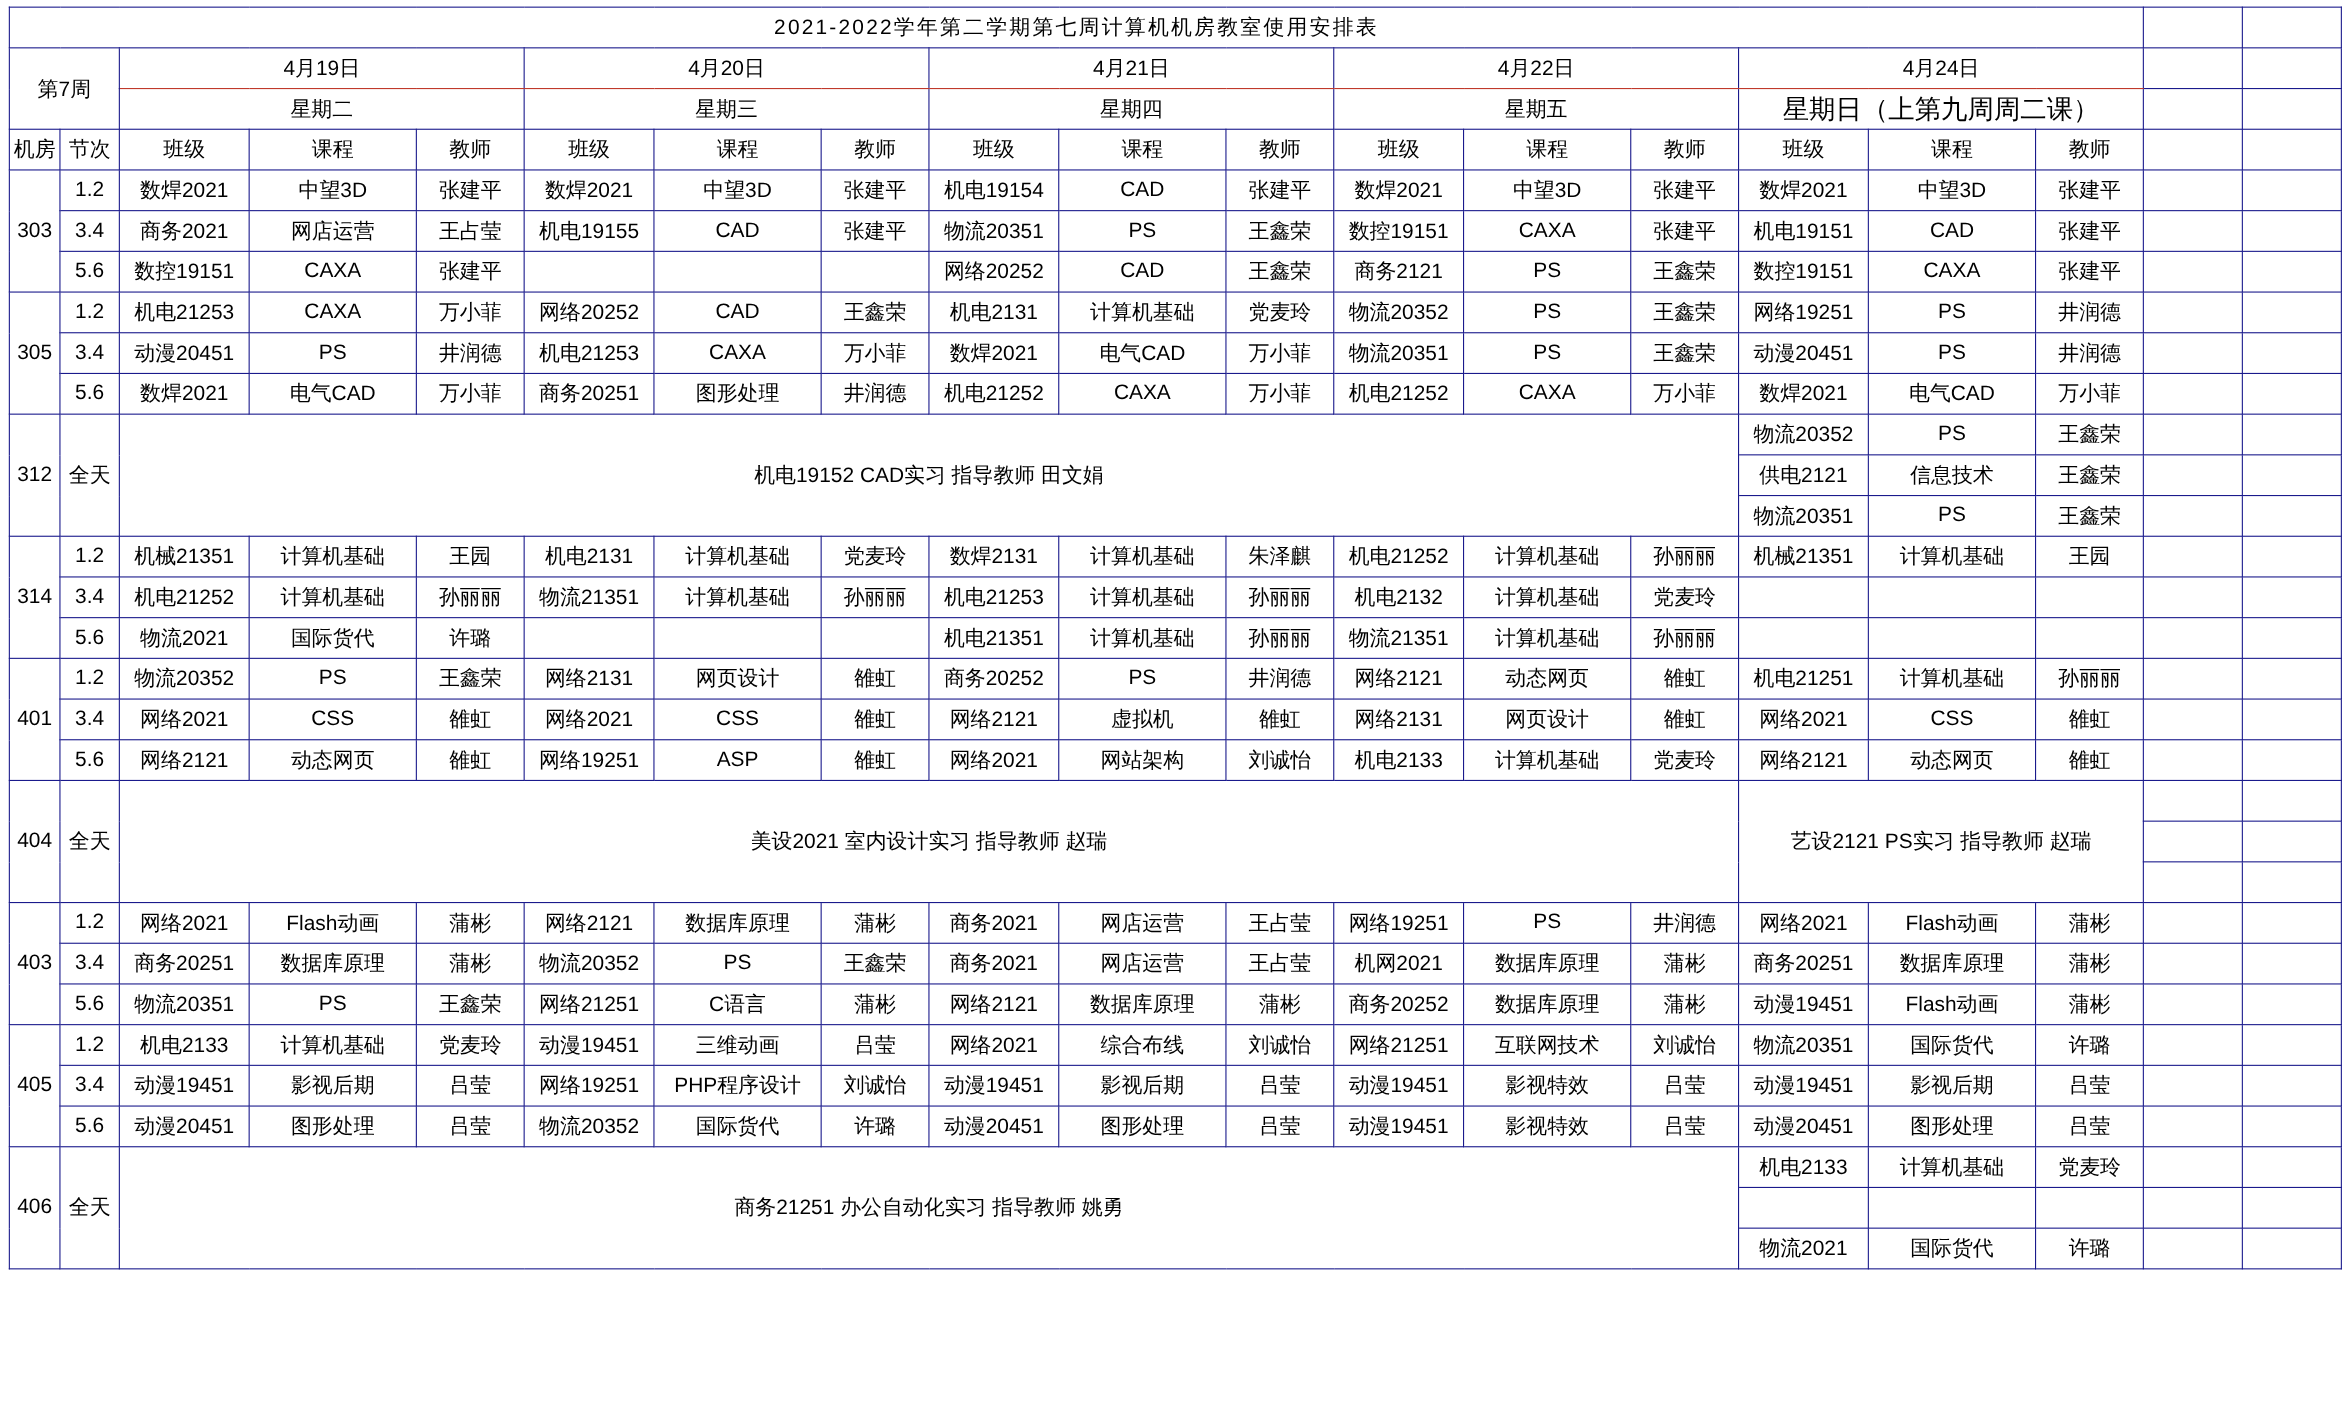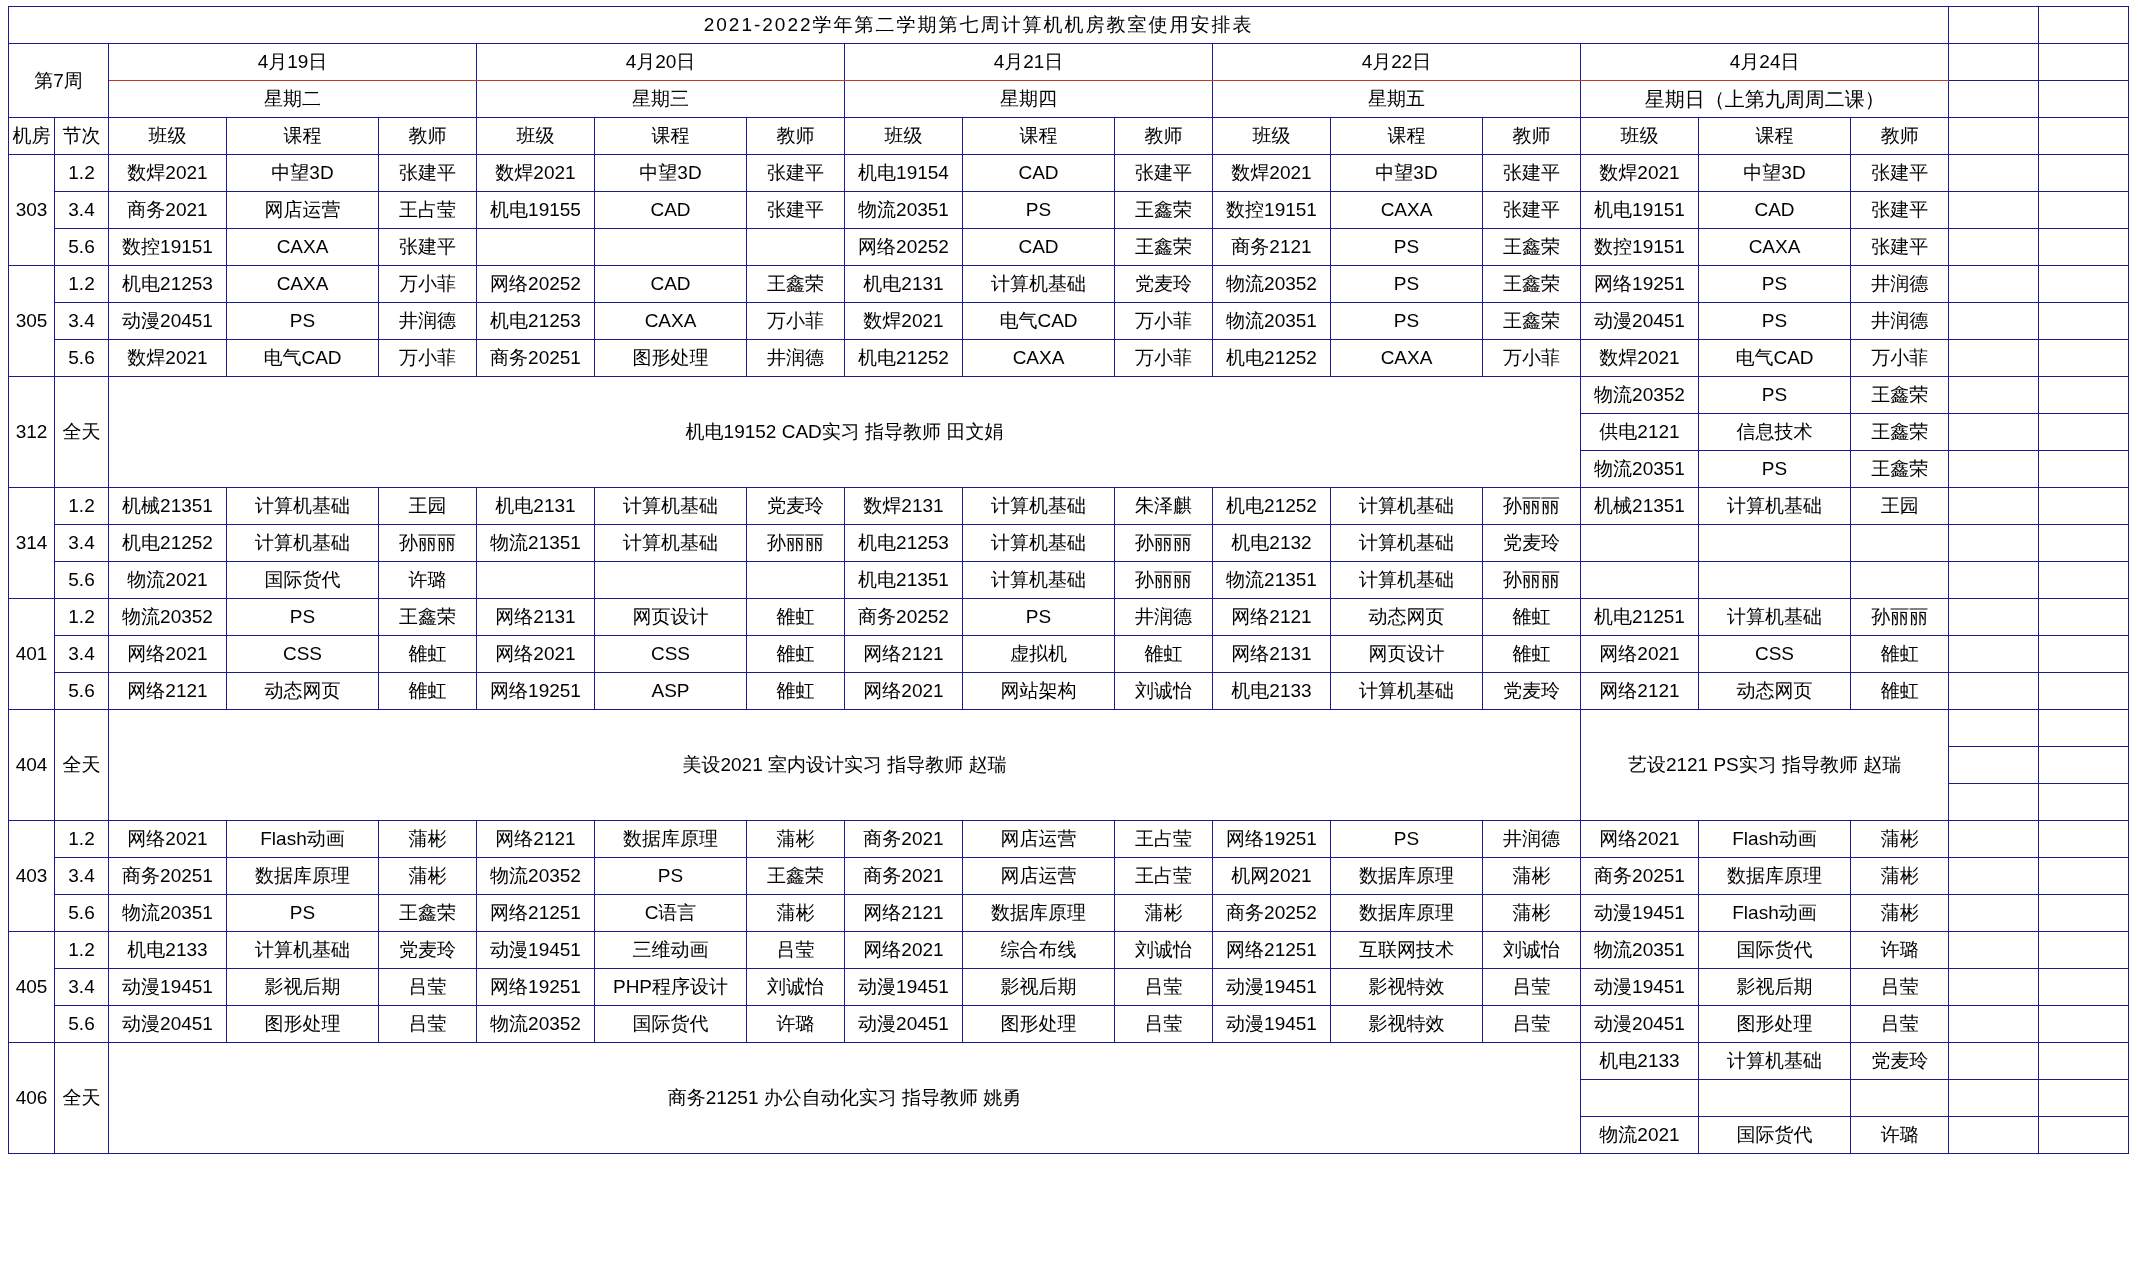--- a/index.html
+++ b/index.html
@@ -26,21 +26,21 @@
   }
   .title-cell{
     border:1px solid #1a1a8c;
     font-size:29px;
     height:50px;
     letter-spacing:2px;
   }
   .blankcol{border:1px solid #1a1a8c;}
   .daycell{font-size:26px;height:40px;border-bottom:1px solid #c0392b !important;}
   .weekcell{font-size:25px;height:40px;font-family:Liberation Mono, monospace;}
-  .weekcell.small{font-size:20px;}
+  .weekcell.small{font-size:24px;}
   .wk-label{font-size:25px;margin-left:23px;}
   .hdr{font-size:21px;height:38px;margin-left:45px;}
   .room{font-size:23px;font-weight:normal;}
   .period{font-size:19px;}
   .allday{font-size:23px;}
   .fullspan{font-size:24px;margin-left:24px;}
   .thickleft{border-left:3px solid #1a1a8c;}
   .thickright{border-right:3px solid #1a1a8c;}
   .thicktop{border-top:3px solid #1a1a8c;}
   .blockstart td{border-top:3px solid #1a1a8c;}

